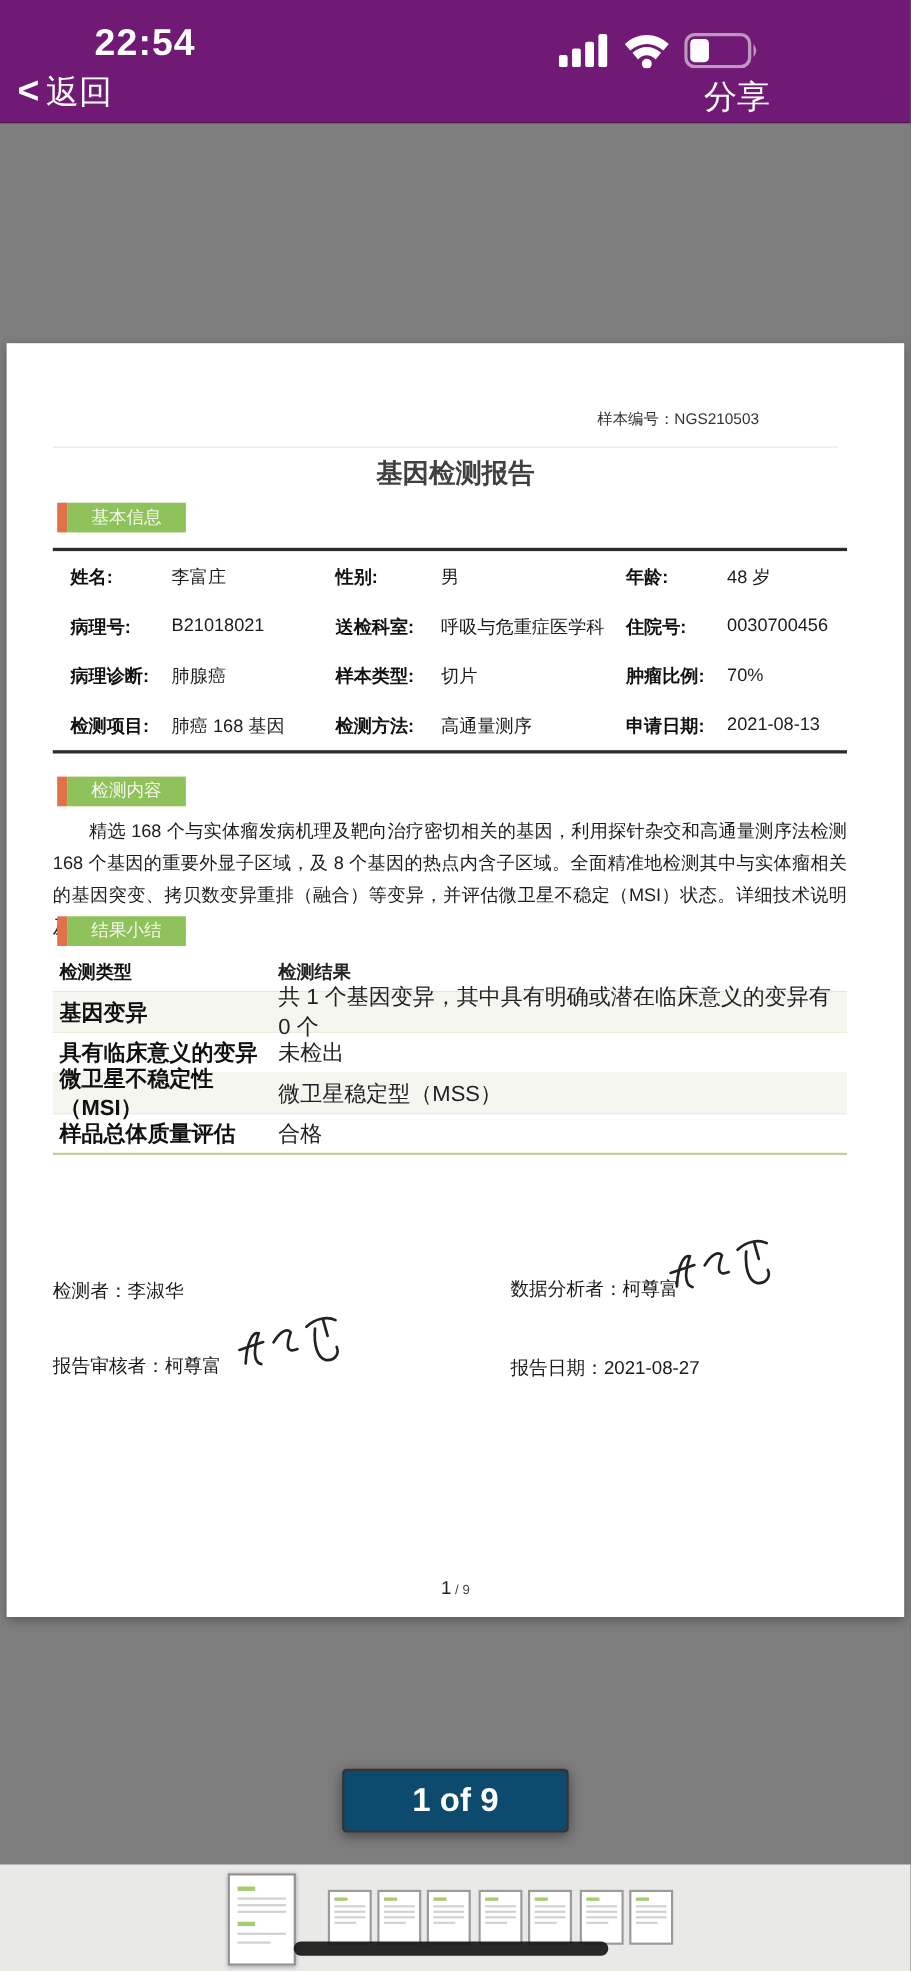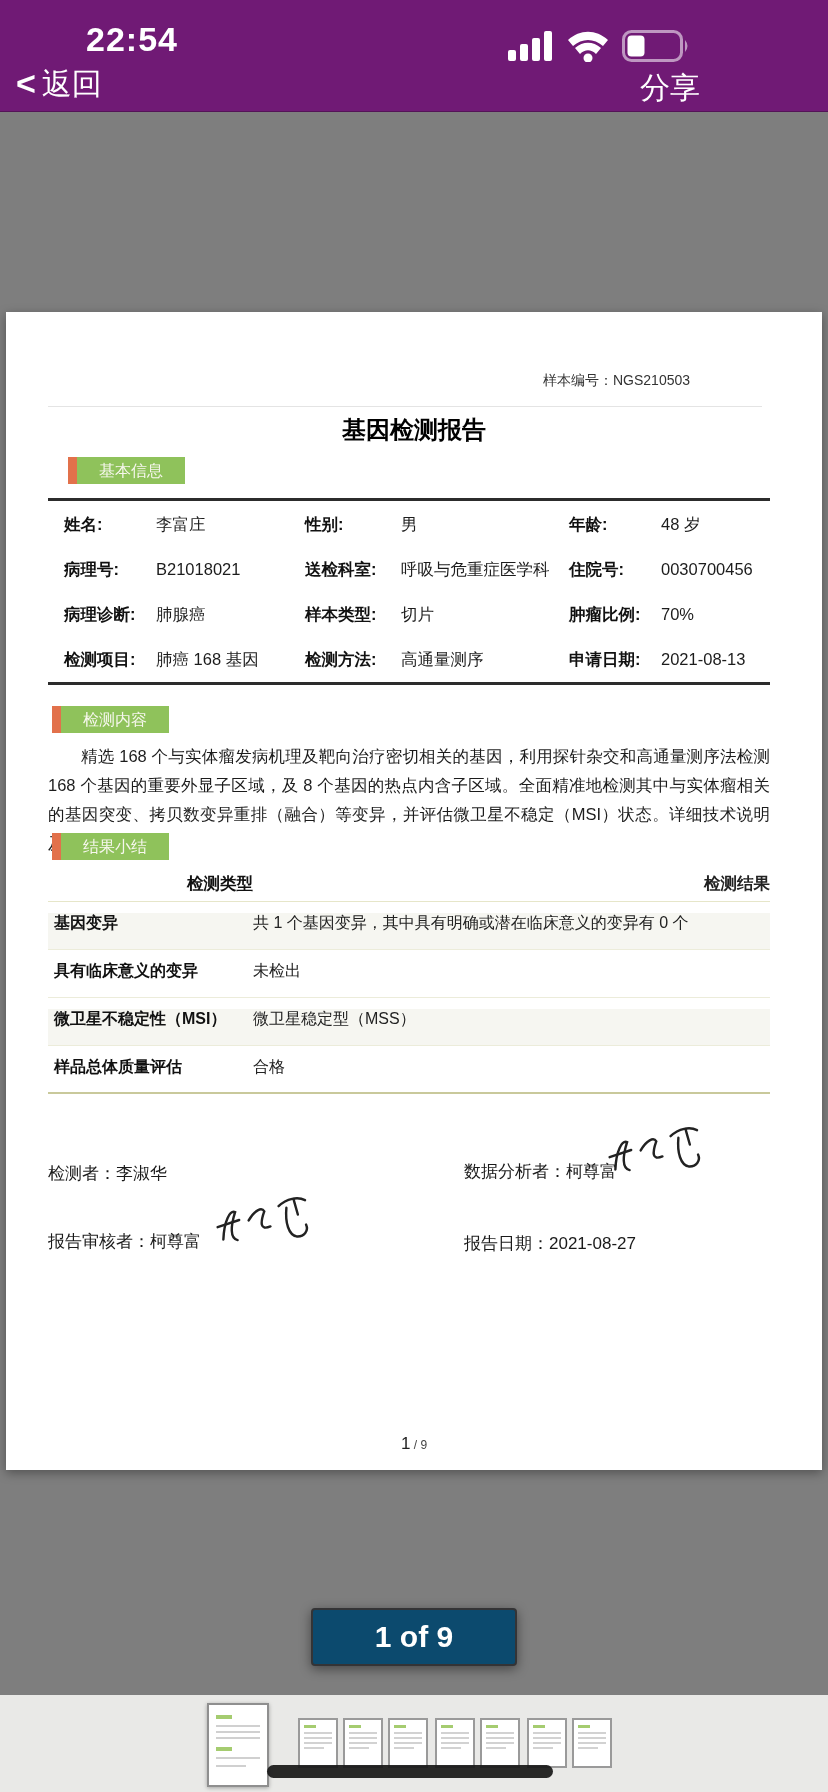--- a/index.html
+++ b/index.html
@@ -15,42 +15,42 @@
   .nav-back .chev { font-size:34px; font-weight:bold; line-height:30px; transform:translateY(-2px); }
   .nav-share { position:absolute; right:128px; top:68px; color:#fff; font-size:30px; cursor:pointer; }
 
   
   .viewer { position:absolute; left:0; top:113px; width:828px; height:1679px; background:#7e7e7e; }
 
   .page { position:absolute; left:6px; top:199px; width:816px; height:1158px; background:#fff; box-shadow:0 3px 10px rgba(0,0,0,.35); color:#1c1c1c; }
 
   .sample-id { position:absolute; left:537px; top:60px; font-size:14px; color:#333; }
   .hr-light { position:absolute; left:42px; top:94px; width:714px; height:1px; background:#e4e4e4; }
-  .doc-title { position:absolute; left:0; top:102px; width:100%; text-align:center; font-size:24px; font-weight:bold; color:#000000; }
+  .doc-title { position:absolute; left:0; top:102px; width:100%; text-align:center; font-size:24px; font-weight:bold; color:#404040; }
 
   .badge { position:absolute; display:flex; height:27px; }
   .badge .bar { width:9px; background:#e2714b; }
   .badge .txt { background:#8fc25b; color:#f7f7ee; font-size:16px; line-height:27px; padding:0 22px; }
-  .badge1 { left:62px; top:145px; }
+  .badge1 { left:46px; top:145px; }
   .badge2 { left:46px; top:394px; }
   .badge3 { left:46px; top:521px; }
 
   .line-dark { position:absolute; left:42px; width:722px; height:3px; background:#2c2c2c; }
   .ld1 { top:186px; } .ld2 { top:370px; }
 
   .info-table { position:absolute; left:42px; top:190px; width:722px; }
   .info-row { display:flex; height:45px; align-items:center; font-size:16.5px; }
   .info-row .lb { font-weight:bold; color:#111;margin-left:16px; }
   .c1 { width:92px; } .c2 { width:133px; } .c3 { width:96px; } .c4 { width:152px; } .c5 { width:92px; } .c6 { flex:1; }
 
   .paragraph { position:absolute; left:42px; top:430px; width:722px; font-size:16.5px; line-height:29px; text-align:justify; text-indent:2em; color:#1c1c1c; }
 
   .result-table { position:absolute; left:42px; top:554px; width:722px; }
-  .rt-header { display:flex; height:36px; align-items:center; font-size:16.5px; font-weight:bold; color:#111; border-bottom:1px solid #e6e6c9;text-align:right; }
-  .rt-row { display:flex; height:37px; font-size:16px; border-bottom:1px solid #ececda;margin-top:11px; }
+  .rt-header { display:flex; height:36px; align-items:center; font-size:16.5px; font-weight:bold; color:#111; border-bottom:1px solid #e6e6c9; }
+  .rt-row { display:flex; height:37px; align-items:center; font-size:20px; border-bottom:1px solid #ececda; }
   .rt-row:nth-child(even) { background:#f6f6f1; }
   .rt-row:last-child { border-bottom:2px solid #c9c99b; }
   .rt-c1 { width:205px; padding-left:6px; font-weight:bold; color:#111; }
   .rt-c2 { flex:1; color:#222; }
   .rt-header .rt-c2 { font-weight:bold; }
 
   .sig { position:absolute; font-size:17px; color:#1a1a1a; }
   .sig-tester { left:42px; top:850px; }
   .sig-analyst { left:458px; top:848px; }
   .sig-reviewer { left:42px; top:918px; }

